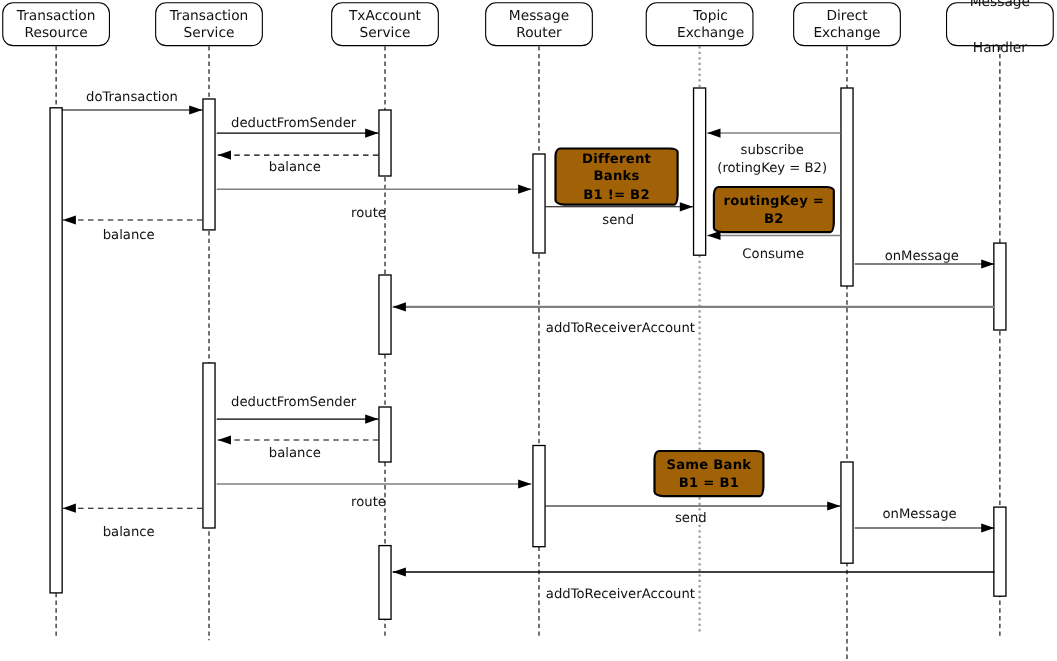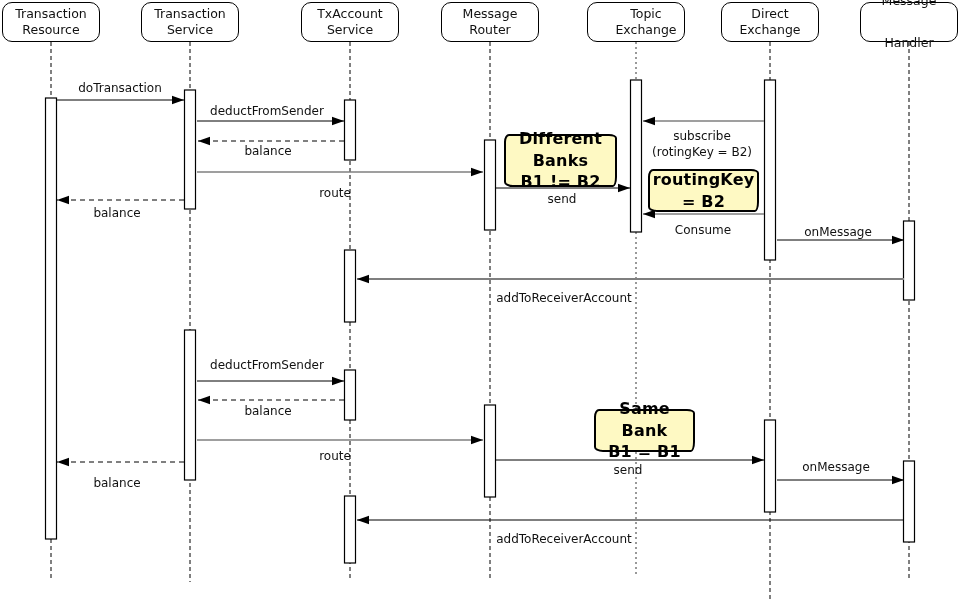--- a/index.html
+++ b/index.html
@@ -12,24 +12,24 @@
     position:absolute; top:2px; height:40px; box-sizing:border-box;
     background:#ffffff; border:1.5px solid #000000; border-radius:10px;
     display:flex; flex-direction:column; align-items:center; justify-content:center;
     font-size:12.5px; line-height:1.28; color:#111111; text-align:left; z-index:3;
   }
   .msg-label {
     position:absolute; transform:translate(-50%,-50%); white-space:nowrap;
     font-size:12px; color:#111111; text-align:center; line-height:1.3; z-index:4;
   }
   .note {
-    position:absolute; box-sizing:border-box; background:#fef9c3;
+    position:absolute; box-sizing:border-box; background:#a16207;
     border:2px solid #000000; border-radius:5px 8px 4px 9px / 8px 4px 10px 5px;
     display:flex; flex-direction:column; align-items:center; justify-content:center;
-    font-weight:bold; font-size:16px; letter-spacing:0.2px; color:#000000;
+    font-weight:bold; font-size:12px; letter-spacing:0.2px; color:#000000;
     text-align:center; line-height:1.35; z-index:5;
   }
 </style>
 </head>
 <body>
 
 <div class="canvas">
   <svg class="vector-layer" width="961" height="601" viewBox="0 0 961 601">
       <line x1="51" y1="42" x2="51" y2="580" stroke="#000000" stroke-width="1" stroke-dasharray="4 3"></line>
       <line x1="190" y1="42" x2="190" y2="582" stroke="#000000" stroke-width="1" stroke-dasharray="4 3"></line>

